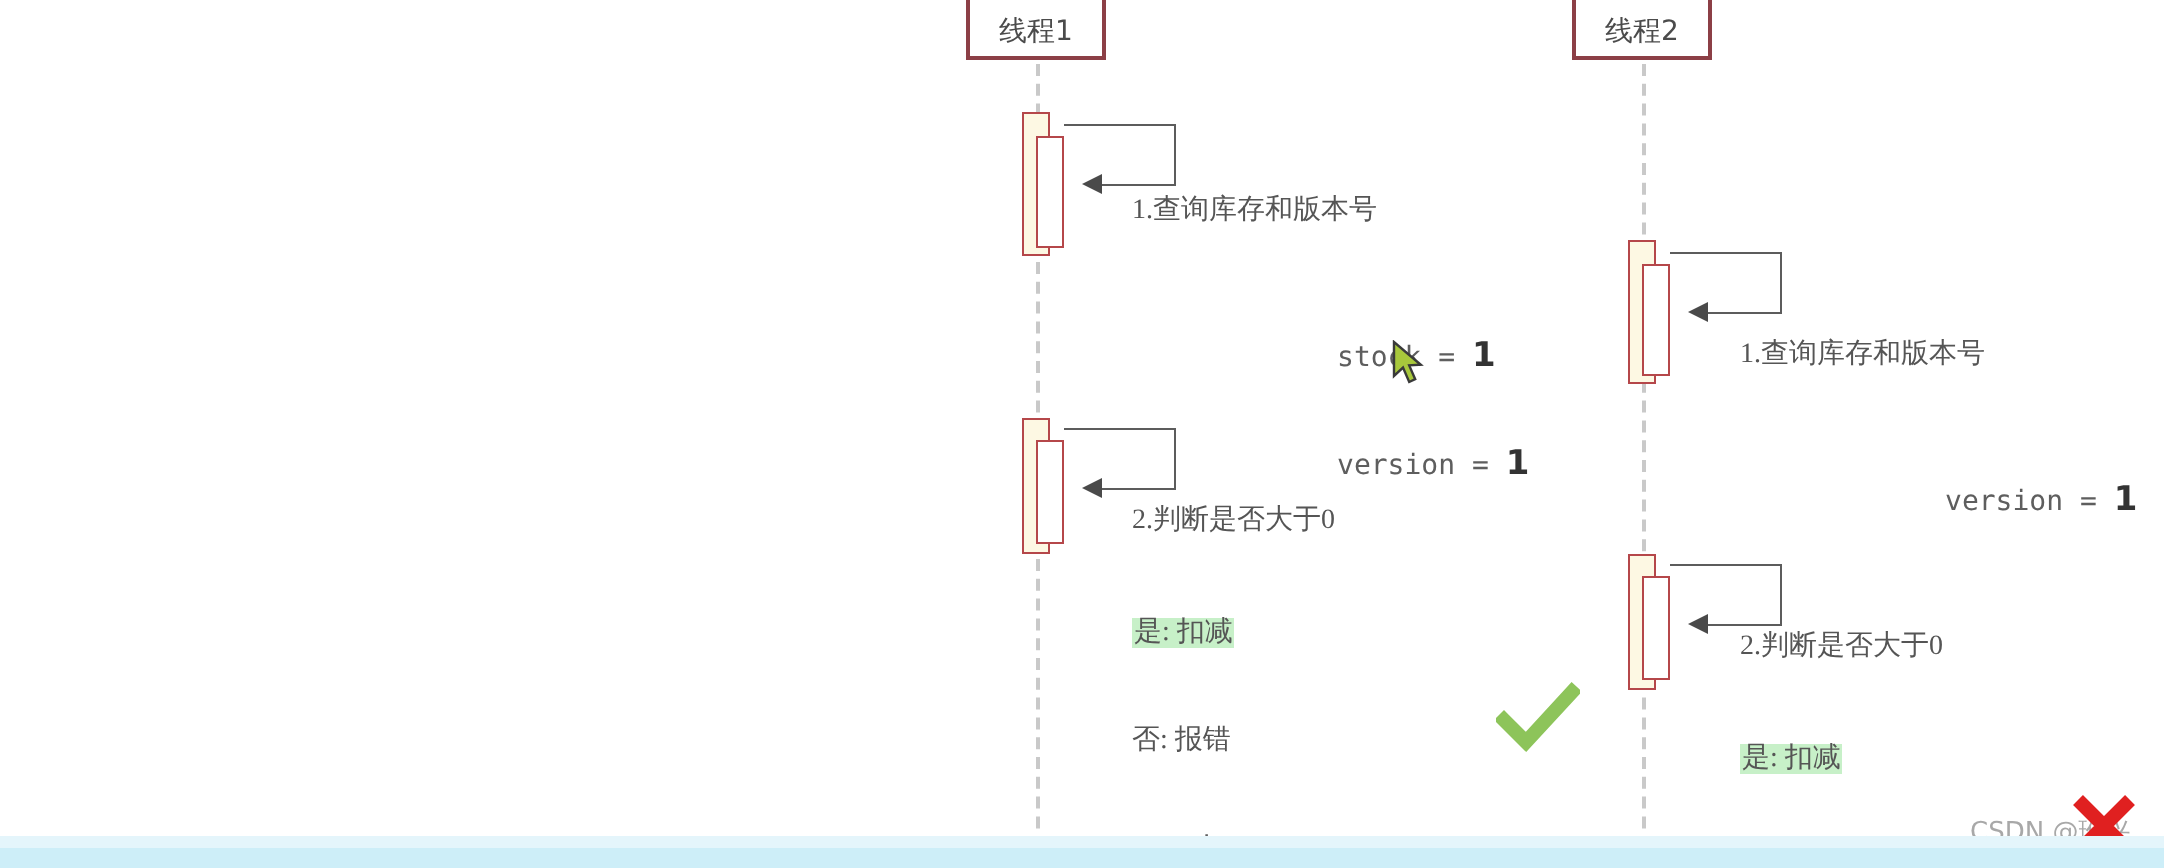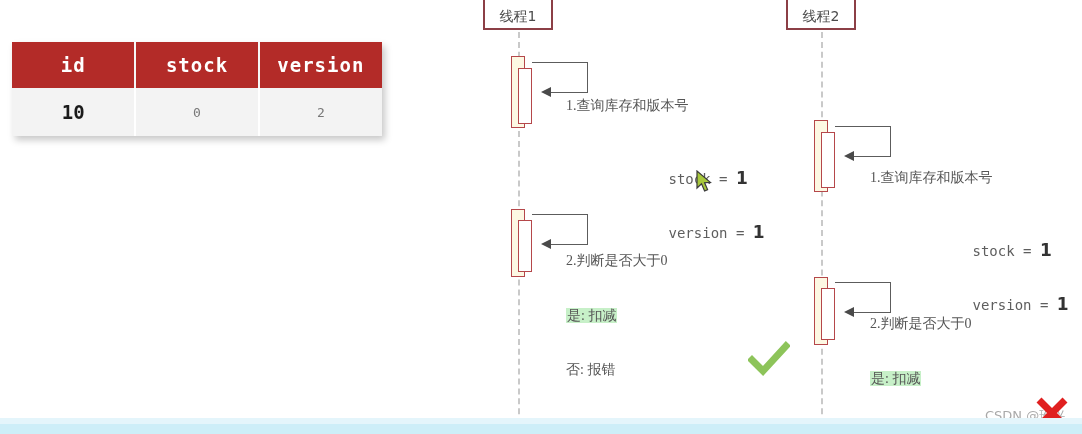--- a/index.html
+++ b/index.html
@@ -163,38 +163,20 @@
   }
 
   
   .cursor{position:absolute;width:18px;height:24px;}
 </style>
 </head>
 <body>
 
 <div id="root">
 
-  <div class="tbl-wrap">
-    <table class="stock-table">
-      <thead>
-        <tr>
-          <th>id</th>
-          <th>stock</th>
-          <th>version</th>
-        </tr>
-      </thead>
-      <tbody>
-        <tr>
-          <td class="cell-id">10</td>
-          <td class="cell-stock">0</td>
-          <td class="cell-version">2</td>
-        </tr>
-      </tbody>
-    </table>
-  </div>
 
   <div class="lane-head" style="left:483px;">
     <span>线程1</span>
   </div>
   <div class="lifeline" style="left:518px;"></div>
 
   <div class="act-outer" style="left:511px;top:56px;height:72px;"></div>
   <div class="act-inner" style="left:518px;top:68px;height:56px;"></div>
   <div class="selfcall" style="left:532px;top:62px;width:58px;height:32px;">
     <div class="h-top" style="width:56px;"></div>
@@ -246,23 +228,20 @@
   <div class="act-inner" style="left:821px;top:132px;height:56px;"></div>
   <div class="selfcall" style="left:835px;top:126px;width:58px;height:32px;">
     <div class="h-top" style="width:56px;"></div>
     <div class="v-right" style="left:55px;height:30px;"></div>
     <div class="h-bot" style="left:18px;top:30px;width:38px;"></div>
     <div class="arrowhead" style="left:9px;top:25px;"></div>
   </div>
   <div class="note" style="left:870px;top:133px;">
     <span class="line cn">1.查询库存和版本号</span>
     <span class="line" style="padding-left:72px;">
-      <span class="mono">stock = </span><span class="big1">1</span>
-    </span>
-    <span class="line" style="padding-left:72px;">
       <span class="mono">version = </span><span class="big1">1</span>
     </span>
   </div>
 
   <div class="act-outer" style="left:814px;top:277px;height:68px;"></div>
   <div class="act-inner" style="left:821px;top:288px;height:52px;"></div>
   <div class="selfcall" style="left:835px;top:282px;width:58px;height:32px;">
     <div class="h-top" style="width:56px;"></div>
     <div class="v-right" style="left:55px;height:30px;"></div>
     <div class="h-bot" style="left:18px;top:30px;width:38px;"></div>

